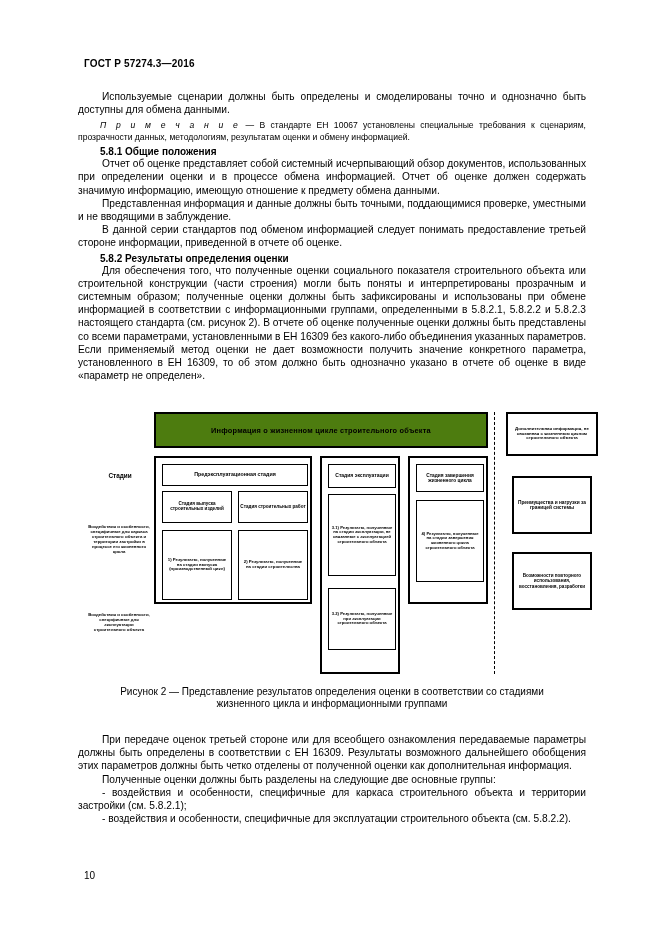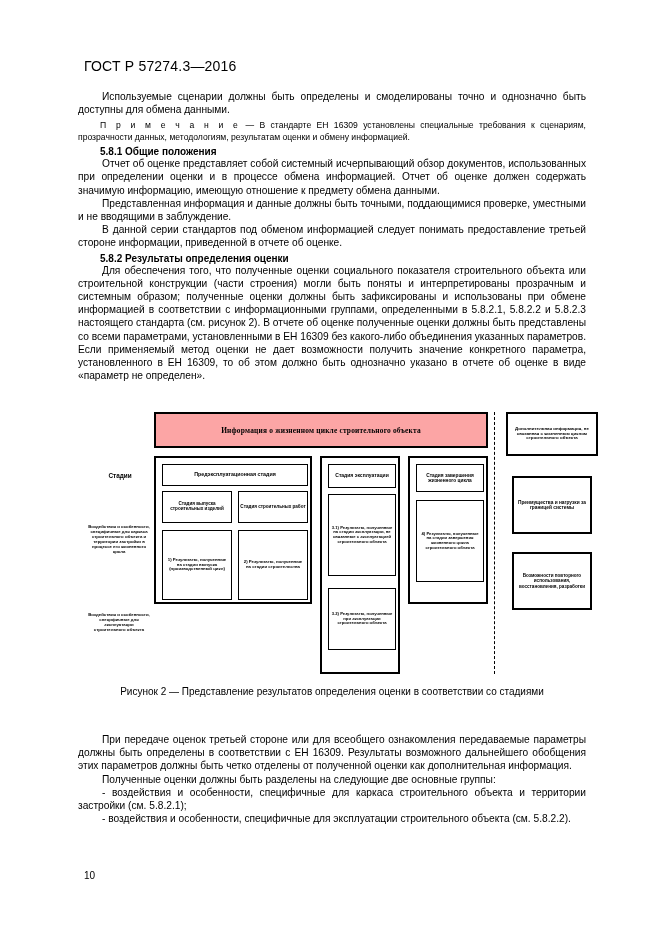--- a/index.html
+++ b/index.html
@@ -17,22 +17,22 @@
     height: 936px;
     margin: 0 auto;
     background: #ffffff;
     overflow: hidden;
     box-sizing: border-box;
   }
   .header {
     position: absolute;
     left: 84px;
     top: 58px;
-    font-size: 14px;
-    font-weight: normal;
+    font-size: 10px;
+    font-weight: bold;
     letter-spacing: 0.2px;
   }
   .content {
     position: absolute;
     left: 78px;
     top: 90px;
     width: 508px;
   }
   p.body {
     margin: 0 0 0 0;
@@ -44,20 +44,21 @@
   }
   p.note {
     margin: 4px 0 0 0;
     font-size: 8.6px;
     line-height: 11.4px;
     text-align: justify;
     text-indent: 22px;
   }
   .sp-letters {
     letter-spacing: 2.2px;
+    font-style: italic;
   }
   h2.heading {
     margin: 7px 0 0 0;
     font-size: 10.6px;
     font-weight: bold;
     text-indent: 22px;
   }
   h3.heading {
     margin: 3px 0 0 0;
     font-size: 10px;
@@ -99,28 +100,27 @@
     position: absolute;
     left: 66px;
     top: 0px;
     width: 334px;
     height: 262px;
   }
   .box {
     position: absolute;
     box-sizing: border-box;
     border: 1.4px solid #000;
-    background: #fca5a5;
+    background: #4d7c0f;
     display: flex;
     align-items: center;
     justify-content: center;
     text-align: center;
     font-weight: bold;
     color: #000;
-    font-family: Liberation Serif, serif;
   }
   .box.thick { border-width: 2.2px; }
 
   .title-box {
     left: 0px; top: 0px; width: 334px; height: 36px;
     font-size: 7.4px;
     letter-spacing: 0.2px;
   }
   .col-group {
     position: absolute;
@@ -207,21 +207,21 @@
 </style>
 </head>
 <body>
 
 <div class="page">
 
   <div class="header">ГОСТ Р 57274.3—2016</div>
 
   <div class="content">
     <p class="body">Используемые сценарии должны быть определены и смоделированы точно и однозначно быть доступны для обмена данными.</p>
-    <p class="note"><span class="sp-letters">П р и м е ч а н и е</span> <span>— В стандарте ЕН 16309 установлены специальные требования к сценариям, прозрачности данных, методологиям, результатам оценки и обмену информацией.</span></p>
+    <p class="note"><span class="sp-letters">П р и м е ч а н и е</span> <span>— В стандарте ЕН 10067 установлены специальные требования к сценариям, прозрачности данных, методологиям, результатам оценки и обмену информацией.</span></p>
     <h3 class="heading">5.8.1  Общие положения</h3>
     <p class="body tight">Отчет об оценке представляет собой системный исчерпывающий обзор документов, использованных при определении оценки и в процессе обмена информацией. Отчет об оценке должен содержать значимую информацию, имеющую отношение к предмету обмена данными.</p>
     <p class="body">Представленная информация и данные должны быть точными, поддающимися проверке, уместными и не вводящими в заблуждение.</p>
     <p class="body">В данной серии стандартов под обменом информацией следует понимать предоставление третьей стороне информации, приведенной в отчете об оценке.</p>
     <h3 class="heading">5.8.2  Результаты определения оценки</h3>
     <p class="body tight">Для обеспечения того, что полученные оценки социального показателя строительного объекта или строительной конструкции (части строения) могли быть поняты и интерпретированы прозрачным и системным образом; полученные оценки должны быть зафиксированы и использованы при обмене информацией в соответствии с информационными группами, определенными в 5.8.2.1, 5.8.2.2 и 5.8.2.3 настоящего стандарта (см. рисунок 2). В отчете об оценке полученные оценки должны быть представлены со всеми параметрами, установленными в ЕН 16309 без какого-либо объединения указанных параметров. Если применяемый метод оценки не дает возможности получить значение конкретного параметра, установленного в ЕН 16309, то об этом должно быть однозначно указано в отчете об оценке в виде «параметр не определен».</p>
   </div>
 
   <div class="figure">
 
@@ -255,20 +255,21 @@
 
     <div class="divider"></div>
 
     <div class="side-box sb1">Дополнительная информация, не связанная с жизненным циклом строительного объекта</div>
     <div class="side-box sb2">Преимущества и нагрузки за границей системы</div>
     <div class="side-box sb3">Возможности повторного использования, восстановления, разработки</div>
   </div>
 
   <div class="fig-caption">
     <div>Рисунок 2 — Представление результатов определения оценки в соответствии со стадиями</div>
+    <div>жизненного цикла и информационными группами</div>
   </div>
 
   <div class="content-bottom">
     <p class="body">При передаче оценок третьей стороне или для всеобщего ознакомления передаваемые параметры должны быть определены в соответствии с ЕН 16309. Результаты возможного дальнейшего обобщения этих параметров должны быть четко отделены от полученной оценки как дополнительная информация.</p>
     <p class="body">Полученные оценки должны быть разделены на следующие две основные группы:</p>
     <p class="body">- воздействия и особенности, специфичные для каркаса строительного объекта и территории застройки (см. 5.8.2.1);</p>
     <p class="body">- воздействия и особенности, специфичные для эксплуатации строительного объекта (см. 5.8.2.2).</p>
   </div>
 
   <div class="page-number">10</div>

